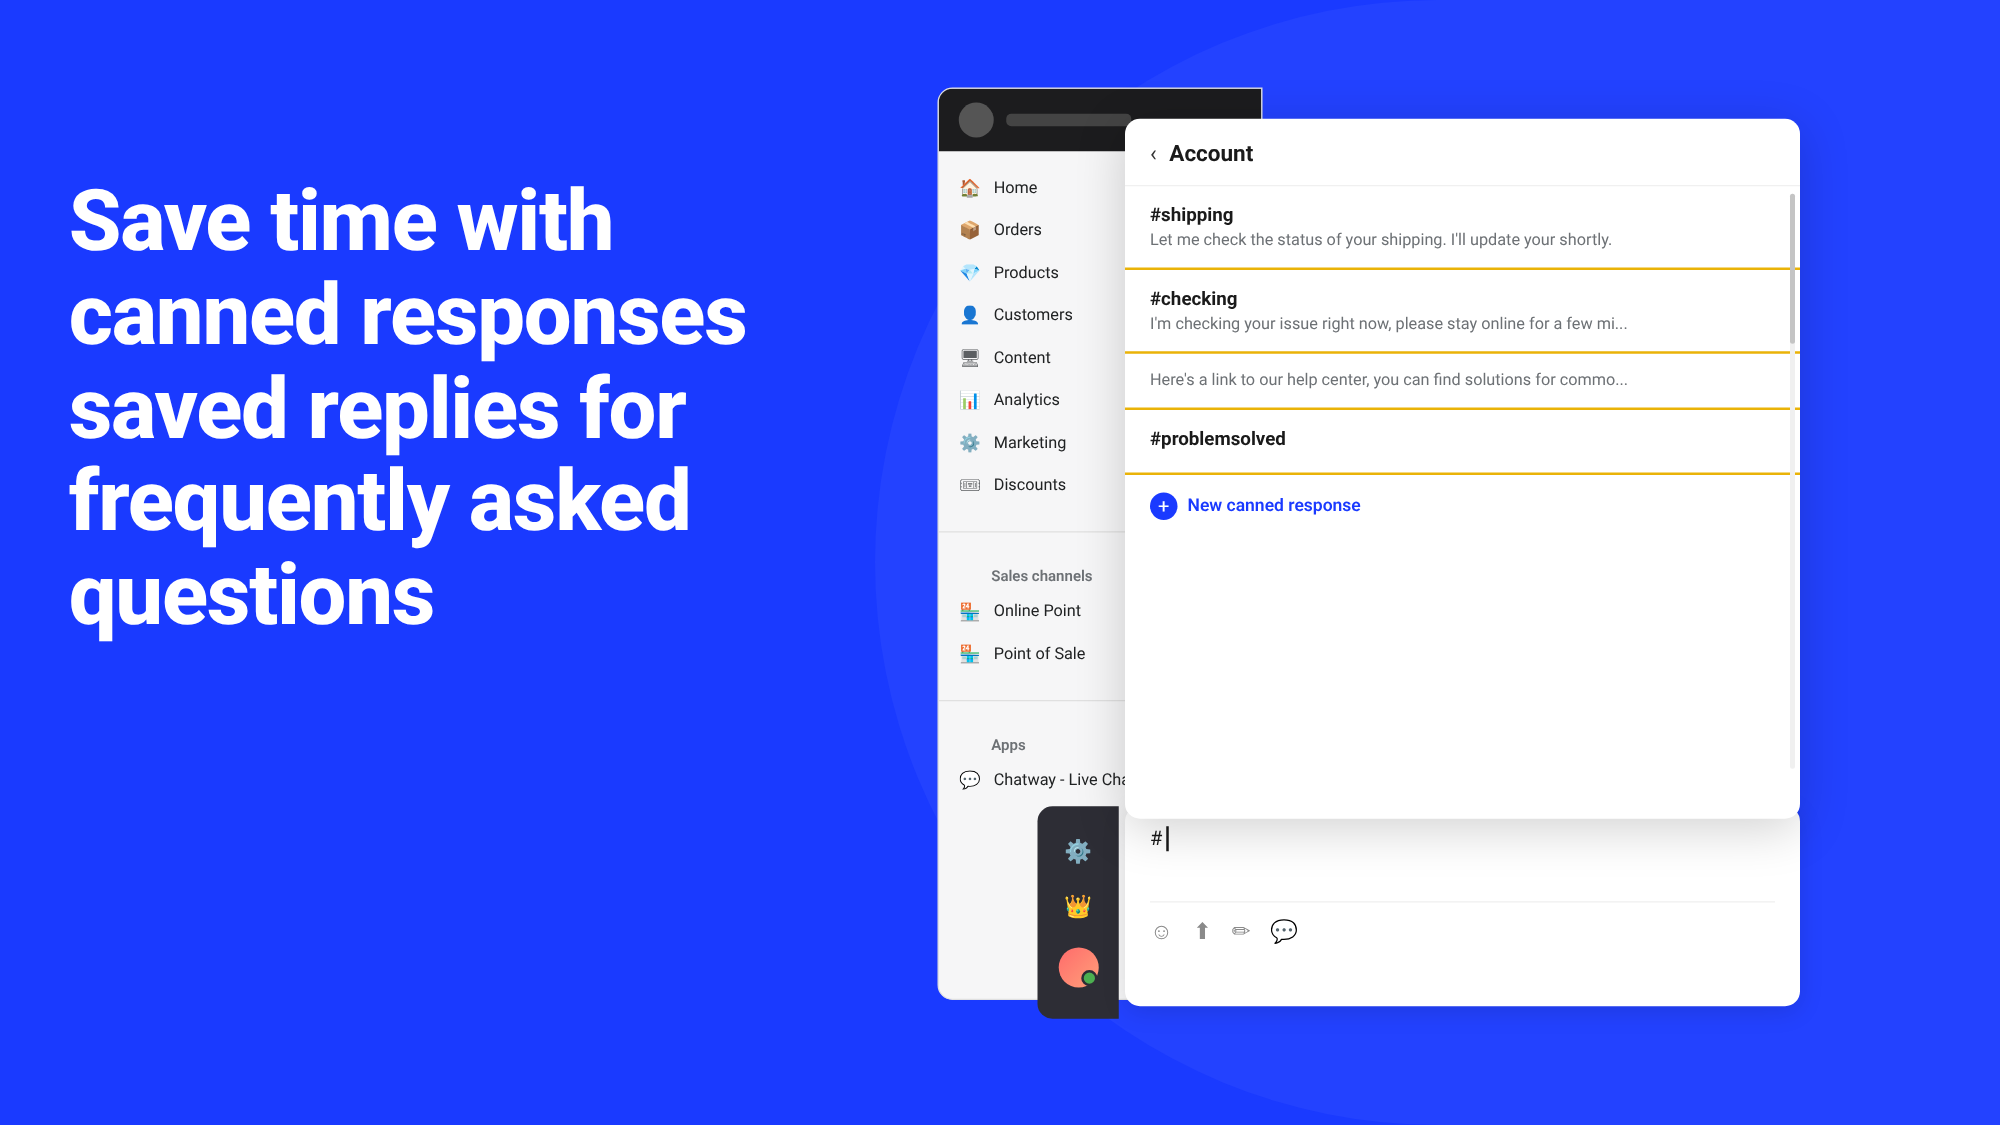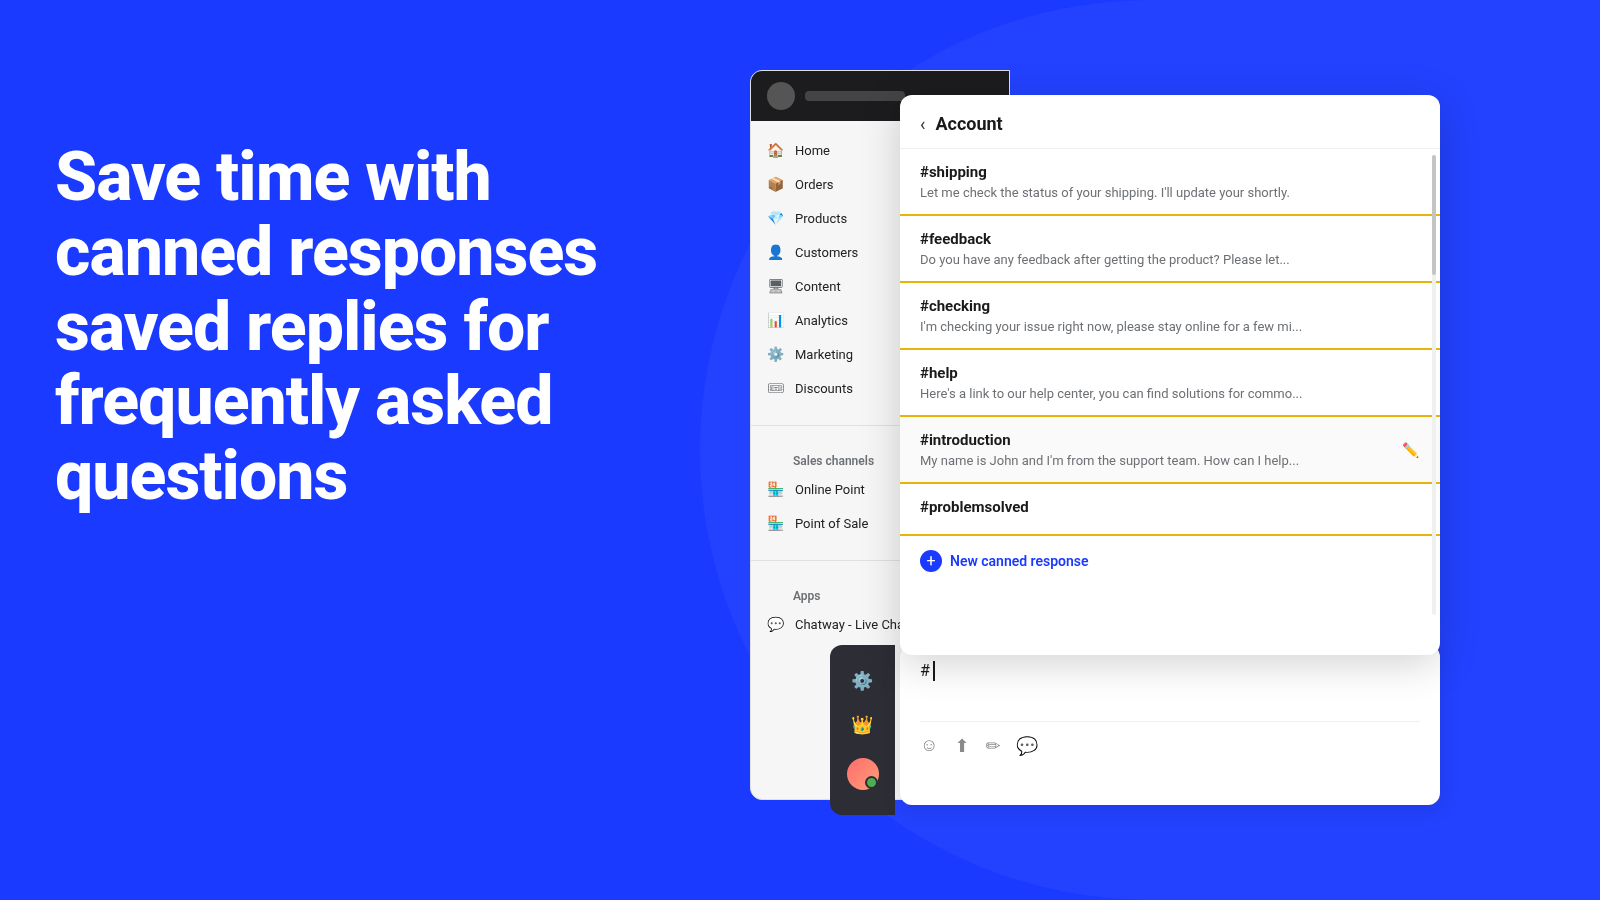--- a/index.html
+++ b/index.html
@@ -448,40 +448,30 @@
       <span class="account-title">Account</span>
     </div>
 
     <div class="canned-list">
 
       <div class="canned-item">
         <div class="canned-tag">#shipping</div>
         <div class="canned-desc">Let me check the status of your shipping. I'll update your shortly.</div>
       </div>
 
-      <div class="canned-item">
-        <div class="canned-tag">#feedback</div>
-        <div class="canned-desc">Do you have any feedback after getting the product? Please let...</div>
-      </div>
 
       <div class="canned-item">
         <div class="canned-tag">#checking</div>
         <div class="canned-desc">I'm checking your issue right now, please stay online for a few mi...</div>
       </div>
 
       <div class="canned-item">
-        <div class="canned-tag">#help</div>
         <div class="canned-desc">Here's a link to our help center, you can find solutions for commo...</div>
       </div>
 
-      <div class="canned-item highlighted">
-        <div class="canned-tag">#introduction</div>
-        <div class="canned-desc">My name is John and I'm from the support team. How can I help...</div>
-        <span class="edit-icon">✏️</span>
-      </div>
 
       <div class="canned-item">
         <div class="canned-tag">#problemsolved</div>
       </div>
 
       <div class="new-canned-btn">
         <div class="plus-circle">+</div>
         <span>New canned response</span>
       </div>
     </div>

